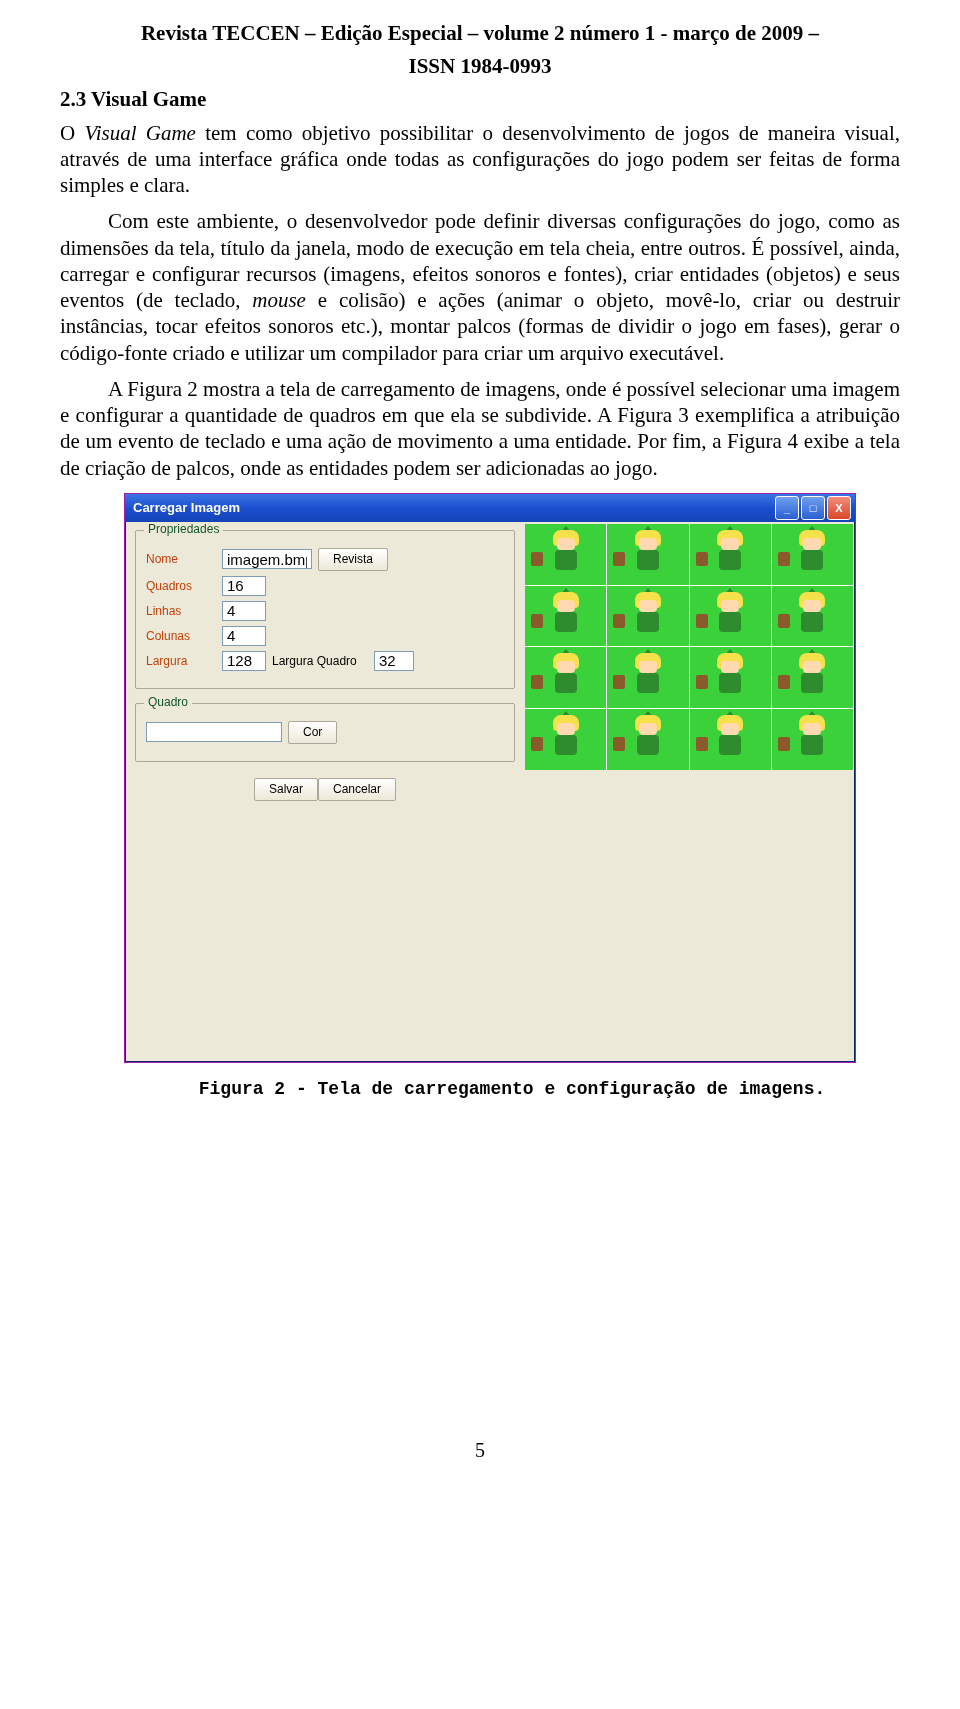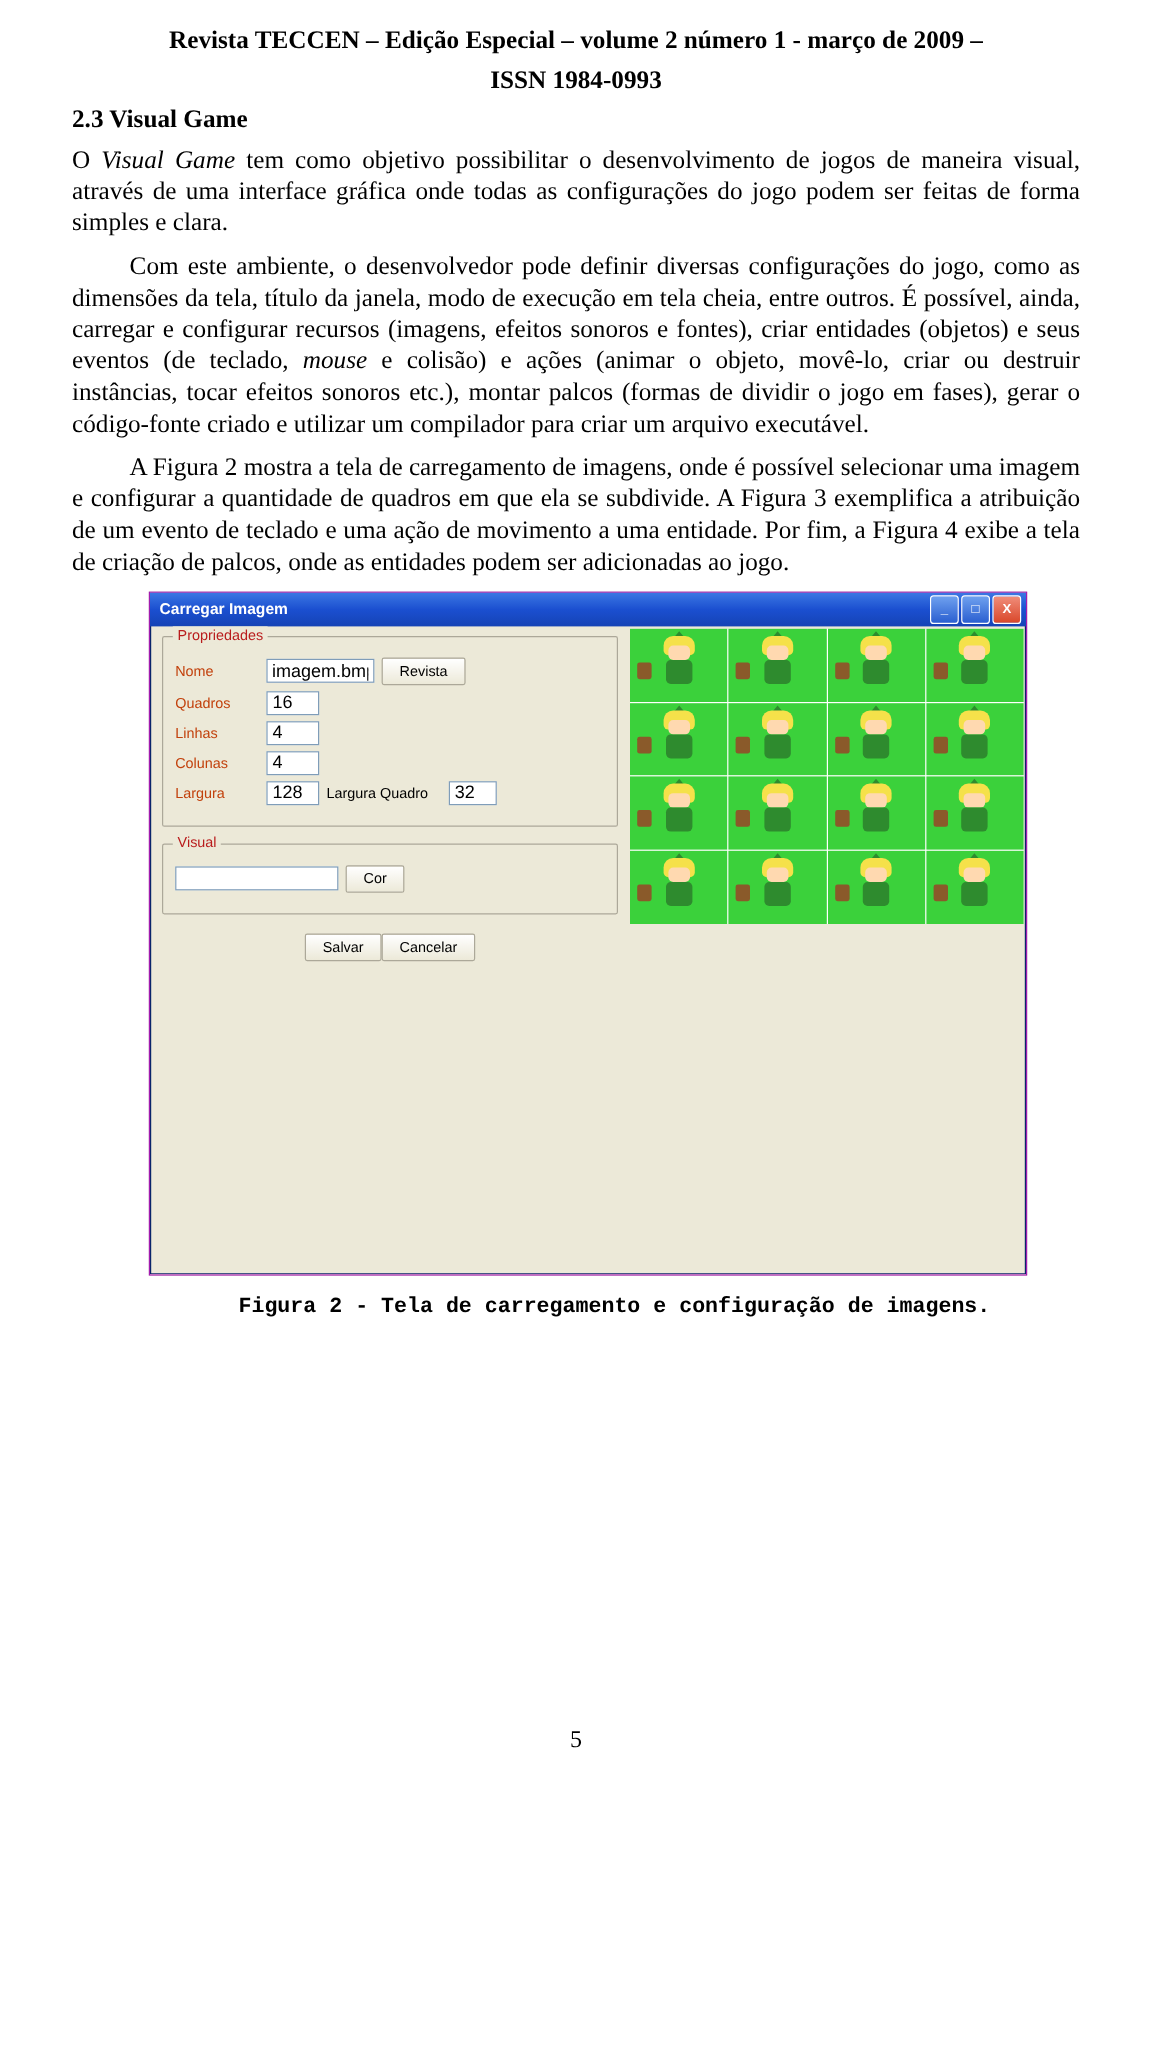--- a/index.html
+++ b/index.html
@@ -81,21 +81,21 @@
     border-radius: 2px;
     padding: 12px 10px 12px 10px;
     position: relative;
     margin-bottom: 14px;
   }
   .groupbox .legend {
     position: absolute;
     top: -9px; left: 8px;
     background: #ece9d8;
     padding: 0 4px;
-    color: #b91c1c;
+    color: #14532d;
     font-size: 12px;
   }
   .row {
     display: flex;
     align-items: center;
     margin: 5px 0;
     gap: 6px;
   }
   .lbl { width: 70px; color: #c2410c; font-size: 12px; }
   .lbl2 { width: 96px; font-size: 12px; }
@@ -237,21 +237,21 @@
             <div class="row">
               <span class="lbl">Largura</span>
               <input class="inp w44" value="128" style="">
               <span class="lbl2">Largura Quadro</span>
               <input class="inp w40" value="32" style="">
             </div>
 
           </div>
 
           <div class="groupbox">
-            <div class="legend">Visual</div>
+            <div class="legend">Quadro</div>
             <div class="row">
               <input class="inp w150" value="" style="">
               <button class="btn">Cor</button>
             </div>
           </div>
 
           <div class="btn-row">
             <button class="btn">Salvar</button>
             <button class="btn">Cancelar</button>
           </div>

